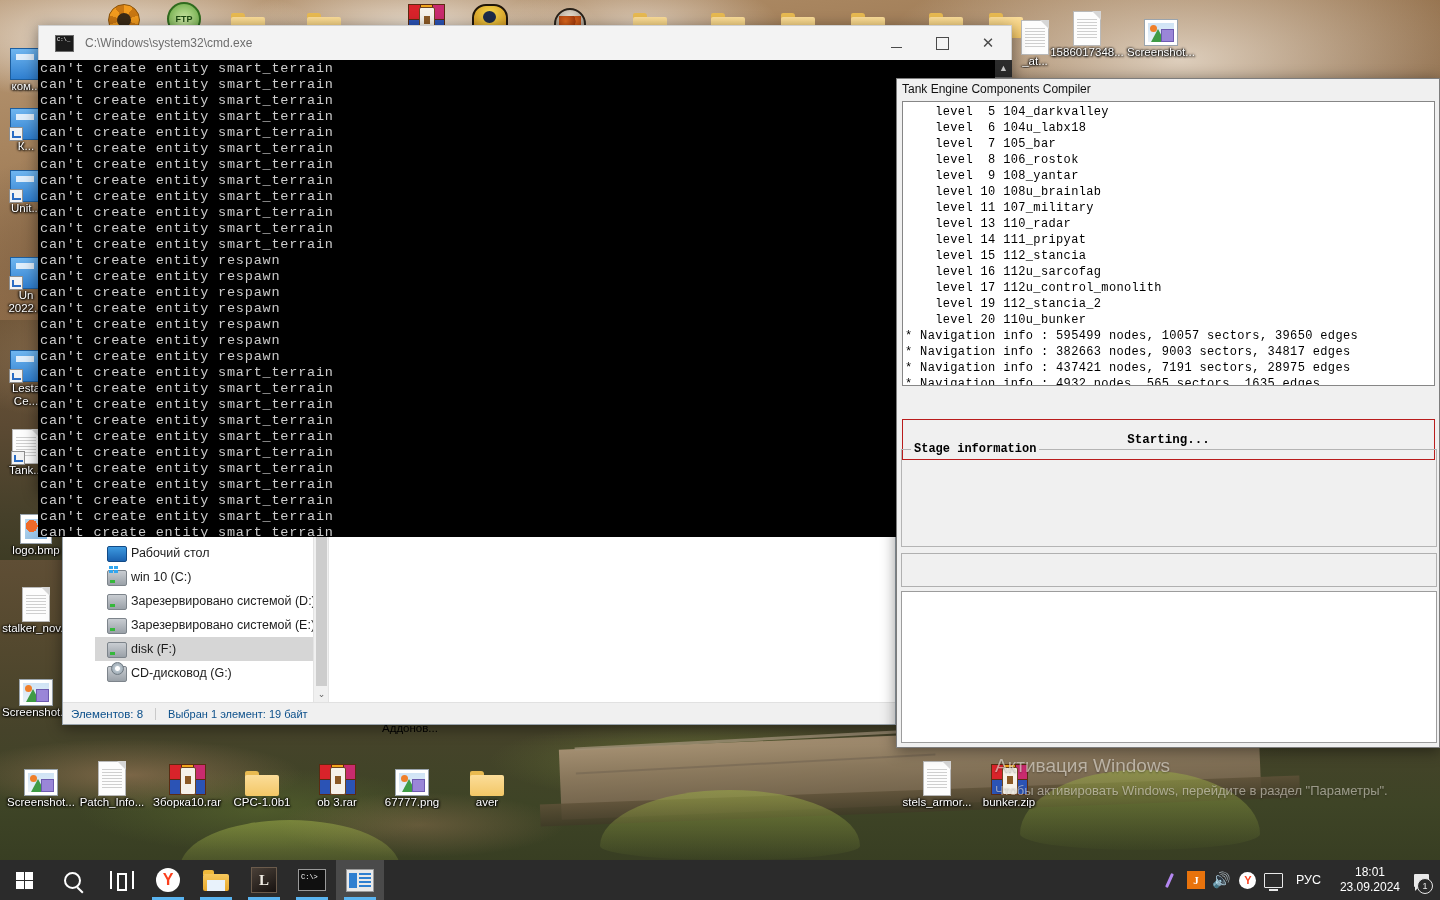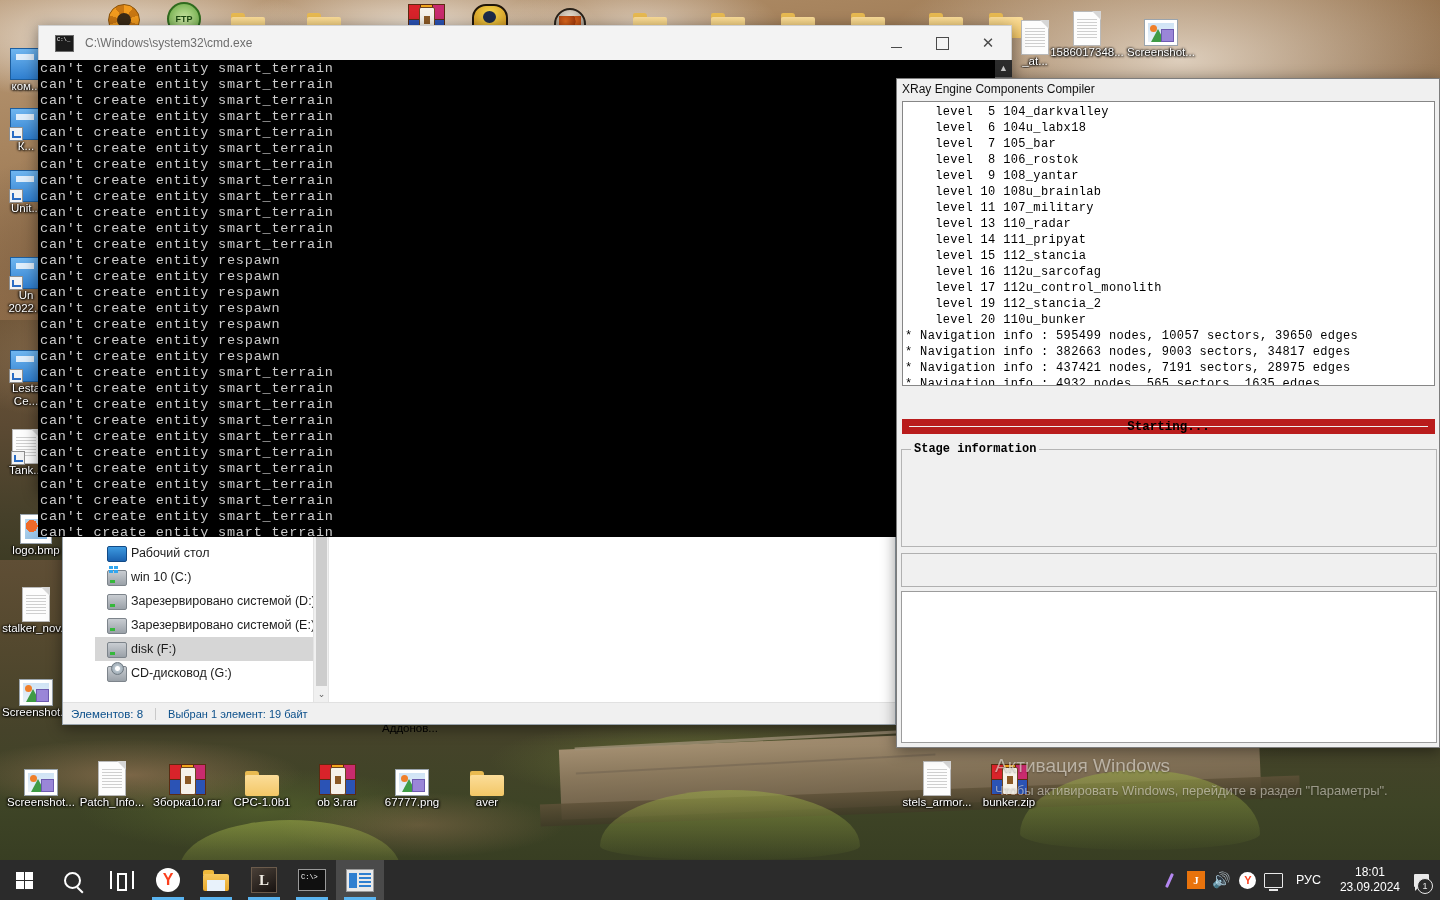--- a/index.html
+++ b/index.html
@@ -214,22 +214,22 @@
     padding-left:5px;box-sizing:border-box;}
   #xray-title-text{font-size:12px;color:#111;}
   #xray-log{
     position:absolute;left:5px;top:22px;width:533px;height:285px;background:#fff;
     border:1px solid #868686;box-sizing:border-box;overflow:hidden;
     font-family:"Liberation Mono","DejaVu Sans Mono",monospace;
     font-size:12px;line-height:16px;color:#000;white-space:pre;letter-spacing:.35px;
     padding:2px 0 0 2px;
   }
   #xray-status{
-    position:absolute;left:5px;top:340px;width:533px;height:15px;background:#f0f0f0;
-    border:7px solid #b91c1c;box-sizing:border-box;
+    position:absolute;left:5px;top:340px;width:533px;height:41px;background:#f0f0f0;
+    border:1px solid #b91c1c;box-sizing:border-box;
     font-family:"Liberation Mono","DejaVu Sans Mono",monospace;font-size:12.5px;font-weight:bold;
     color:#000;display:flex;align-items:center;justify-content:center;
   }
   #xray-stage{
     position:absolute;left:4px;top:370px;width:536px;height:98px;
     border:1px solid #b4b4b4;box-sizing:border-box;
   }
   #xray-stage-legend{
     position:absolute;left:9px;top:-8px;background:#f0f0f0;padding:0 3px;
     font-family:"Liberation Mono","DejaVu Sans Mono",monospace;font-size:12px;font-weight:bold;color:#000;
@@ -680,21 +680,21 @@
 can't create entity smart_terrain</div>
   </div>
   <div id="cmd-scroll">
     <div class="sb-arrow">▲</div>
     <div class="sb-thumb"></div>
   </div>
 </div>
 
 <div id="xray-window" class="win">
   <div id="xray-titlebar">
-    <span id="xray-title-text">XRay Engine Components Compiler</span>
+    <span id="xray-title-text">Tank Engine Components Compiler</span>
   </div>
   <div id="xray-log">    level  5 104_darkvalley
     level  6 104u_labx18
     level  7 105_bar
     level  8 106_rostok
     level  9 108_yantar
     level 10 108u_brainlab
     level 11 107_military
     level 13 110_radar
     level 14 111_pripyat

